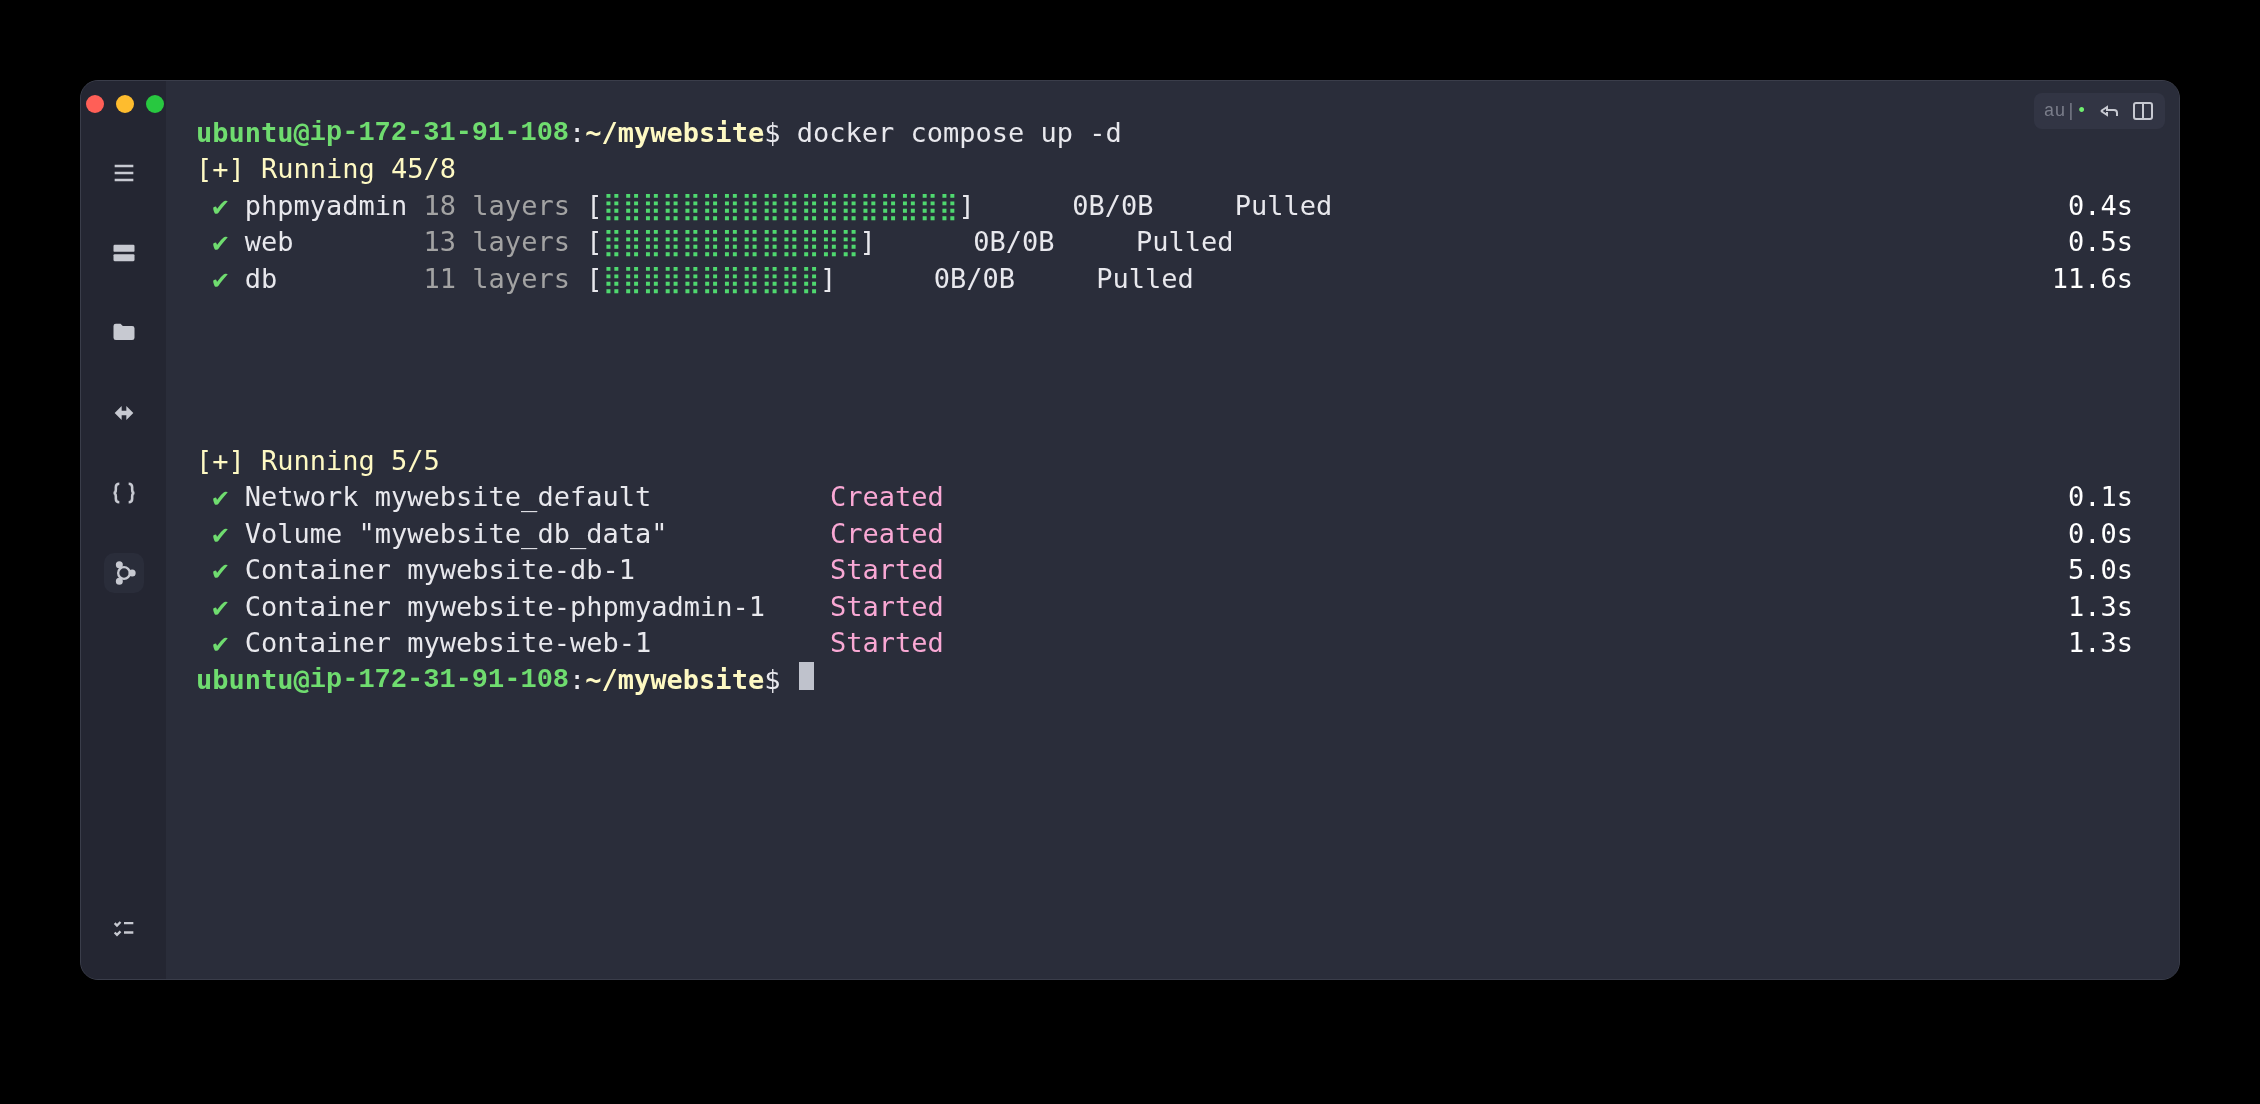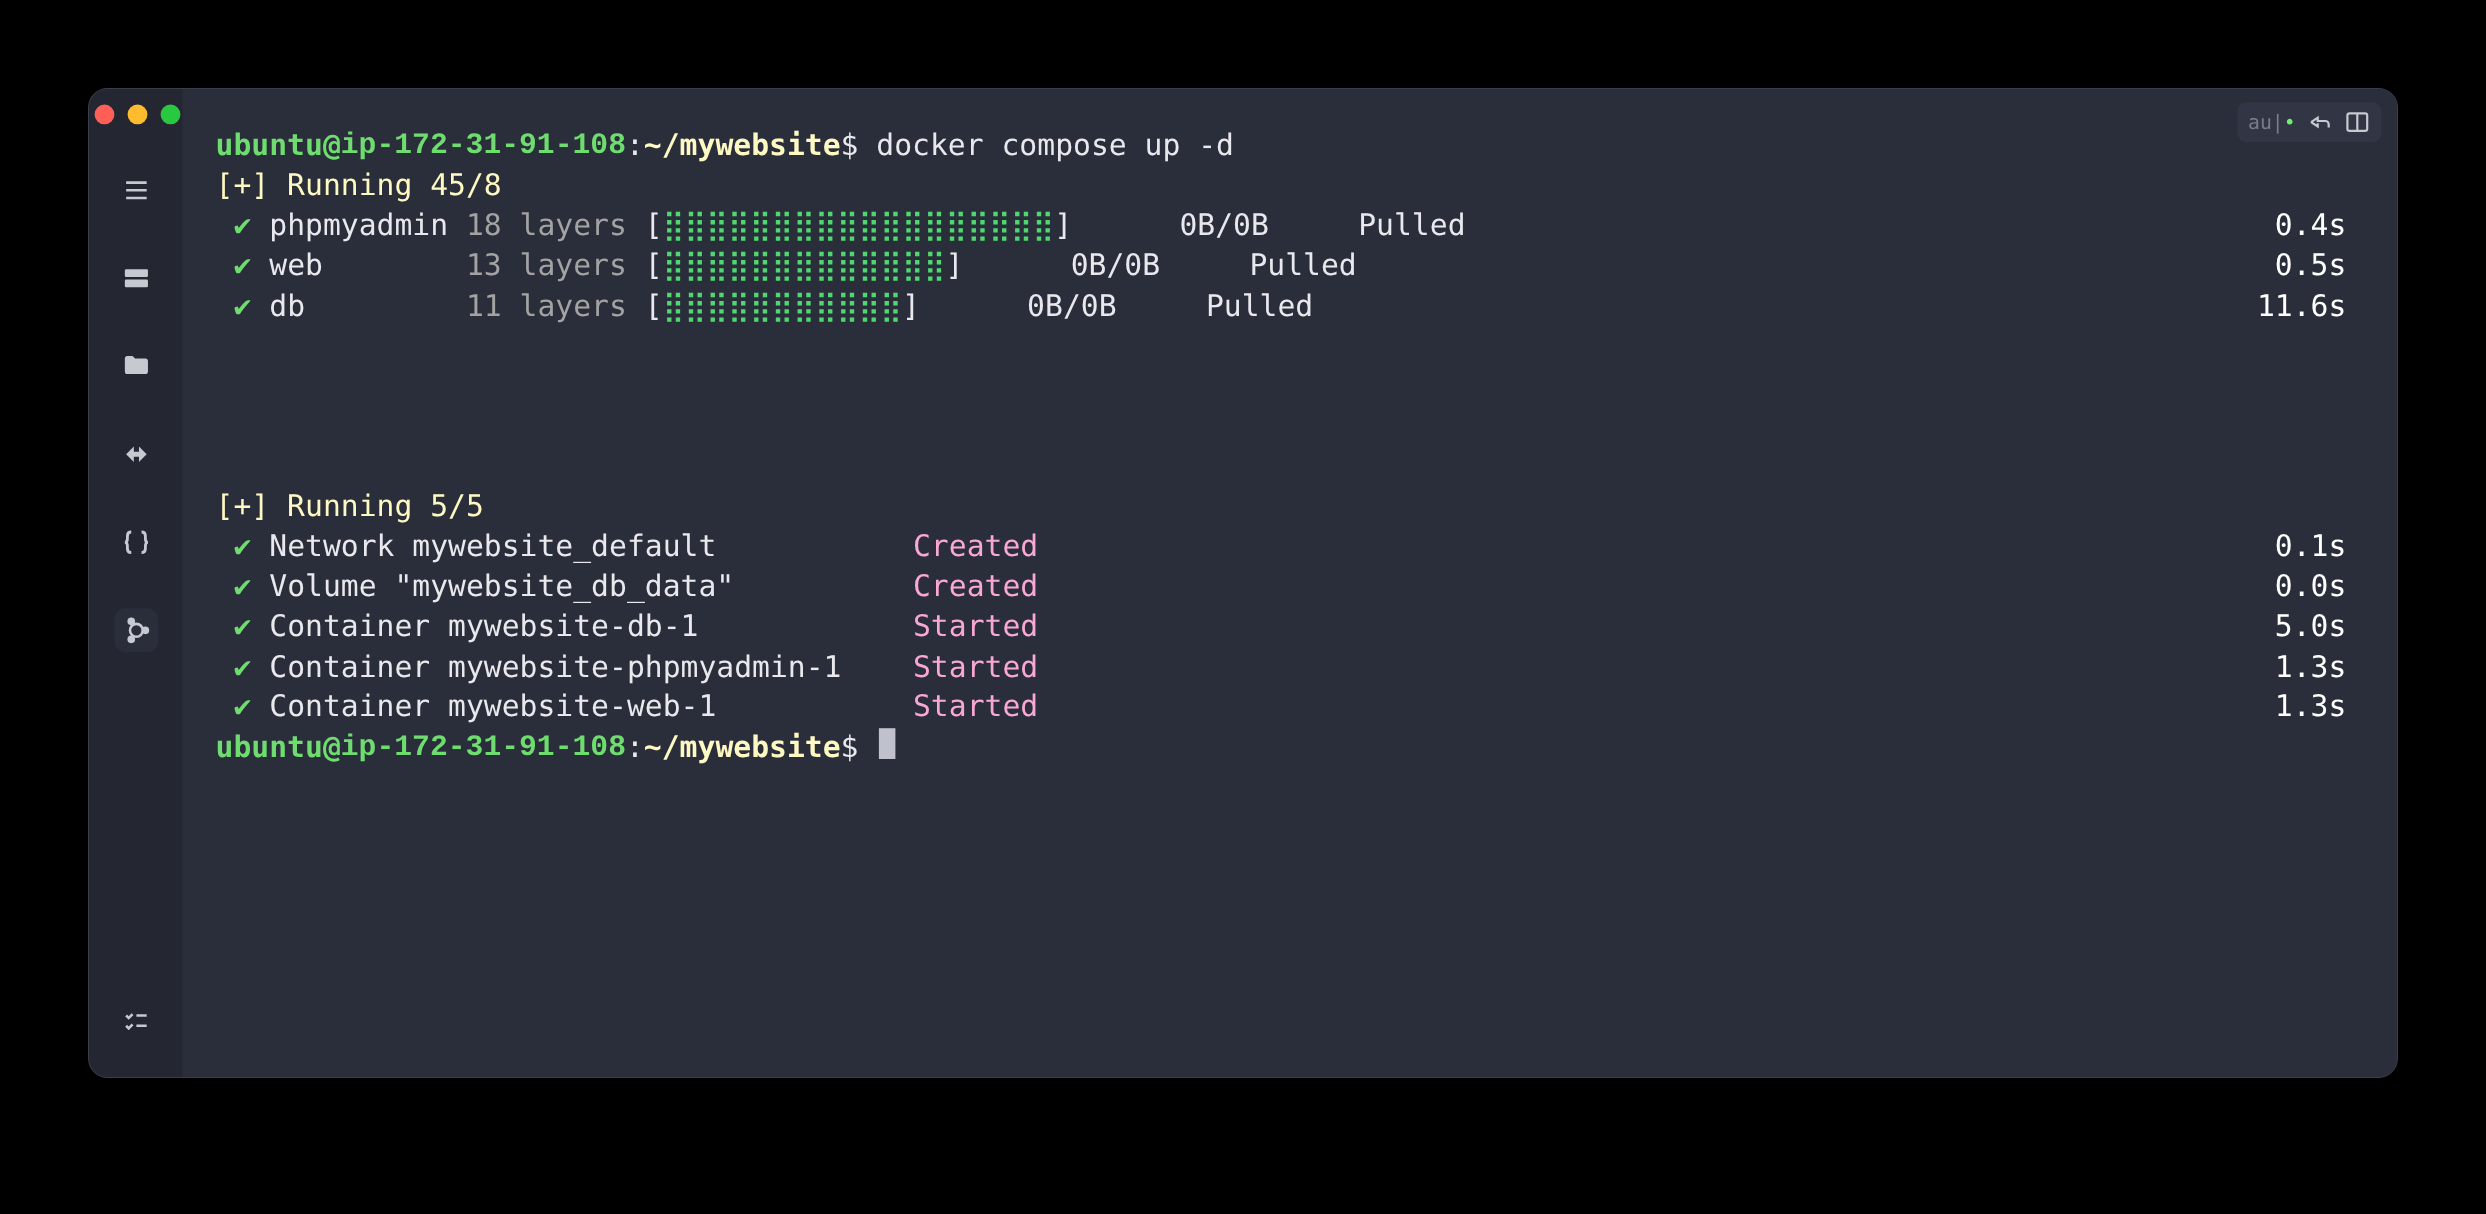--- a/index.html
+++ b/index.html
@@ -85,21 +85,21 @@
     display: flex; gap: 10px; align-items: center;
     background: #323544;
     padding: 6px 10px;
     border-radius: 8px;
   }
   .topbar .label {
     color: #7a7d8a; font-size: 18px;
   }
   .topbar .dot { color: #6fef6f; font-size: 18px; }
   .topbar svg { width: 24px; height: 24px; color: #c7c9d1; }
-  .topbar-item { display:flex; align-items:center; cursor:pointer; }
+  .topbar-item { display:flex; align-items:center; cursor:pointer;font-family:Liberation Mono, monospace; }
   .term {
     padding: 34px 46px 0 30px;
     font-size: 27px;
     line-height: 1.35;
     white-space: pre;
     font-weight: 500;
   }
   .line { display:flex; }
   .grow { flex:1; }
   .user { color: #6fdc6f; font-weight:700; }

